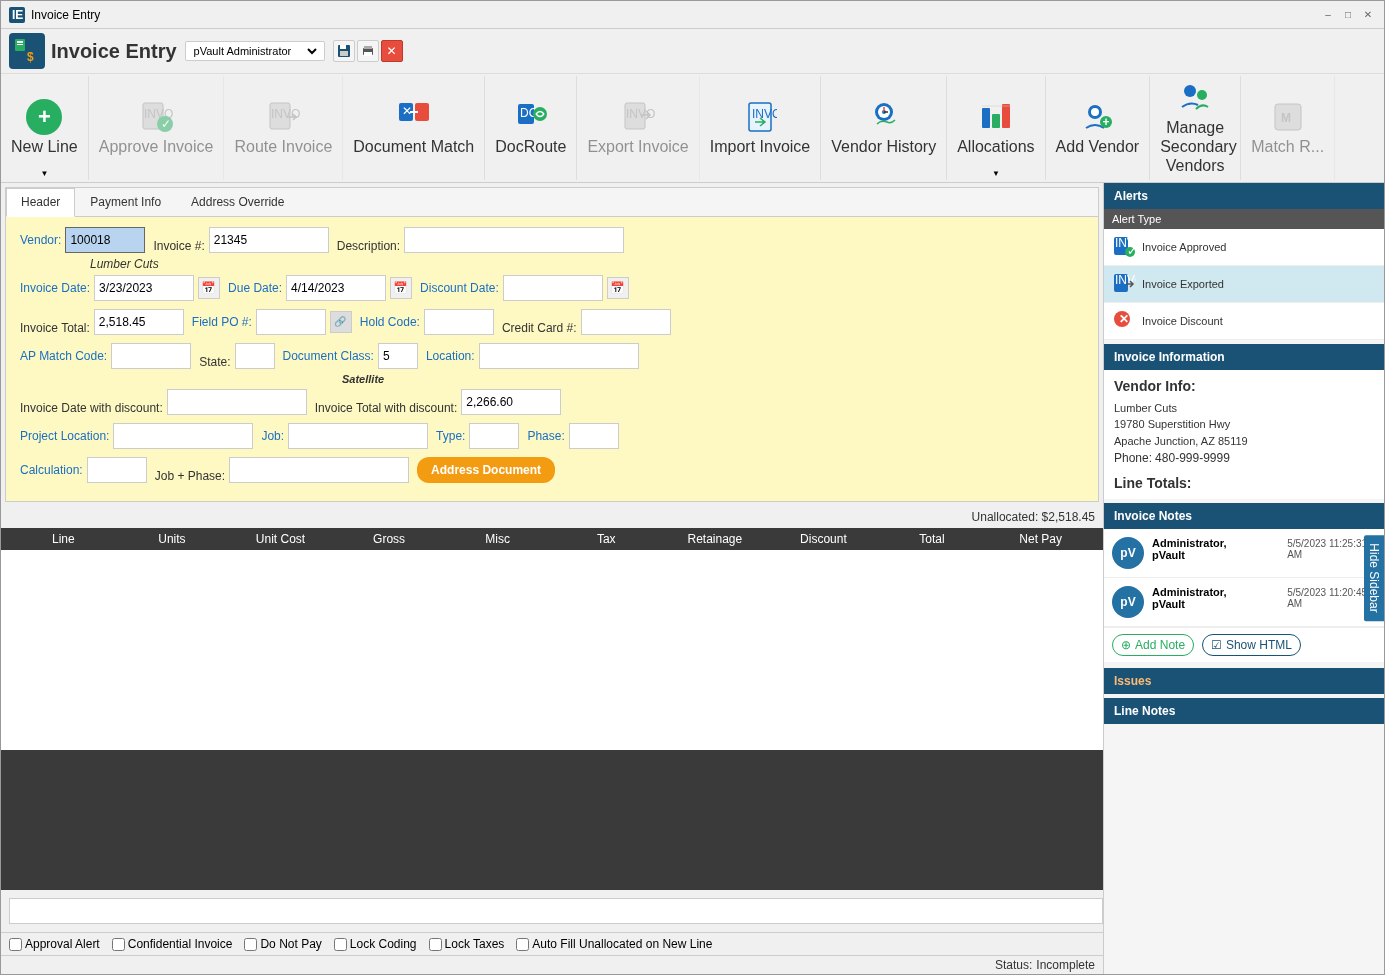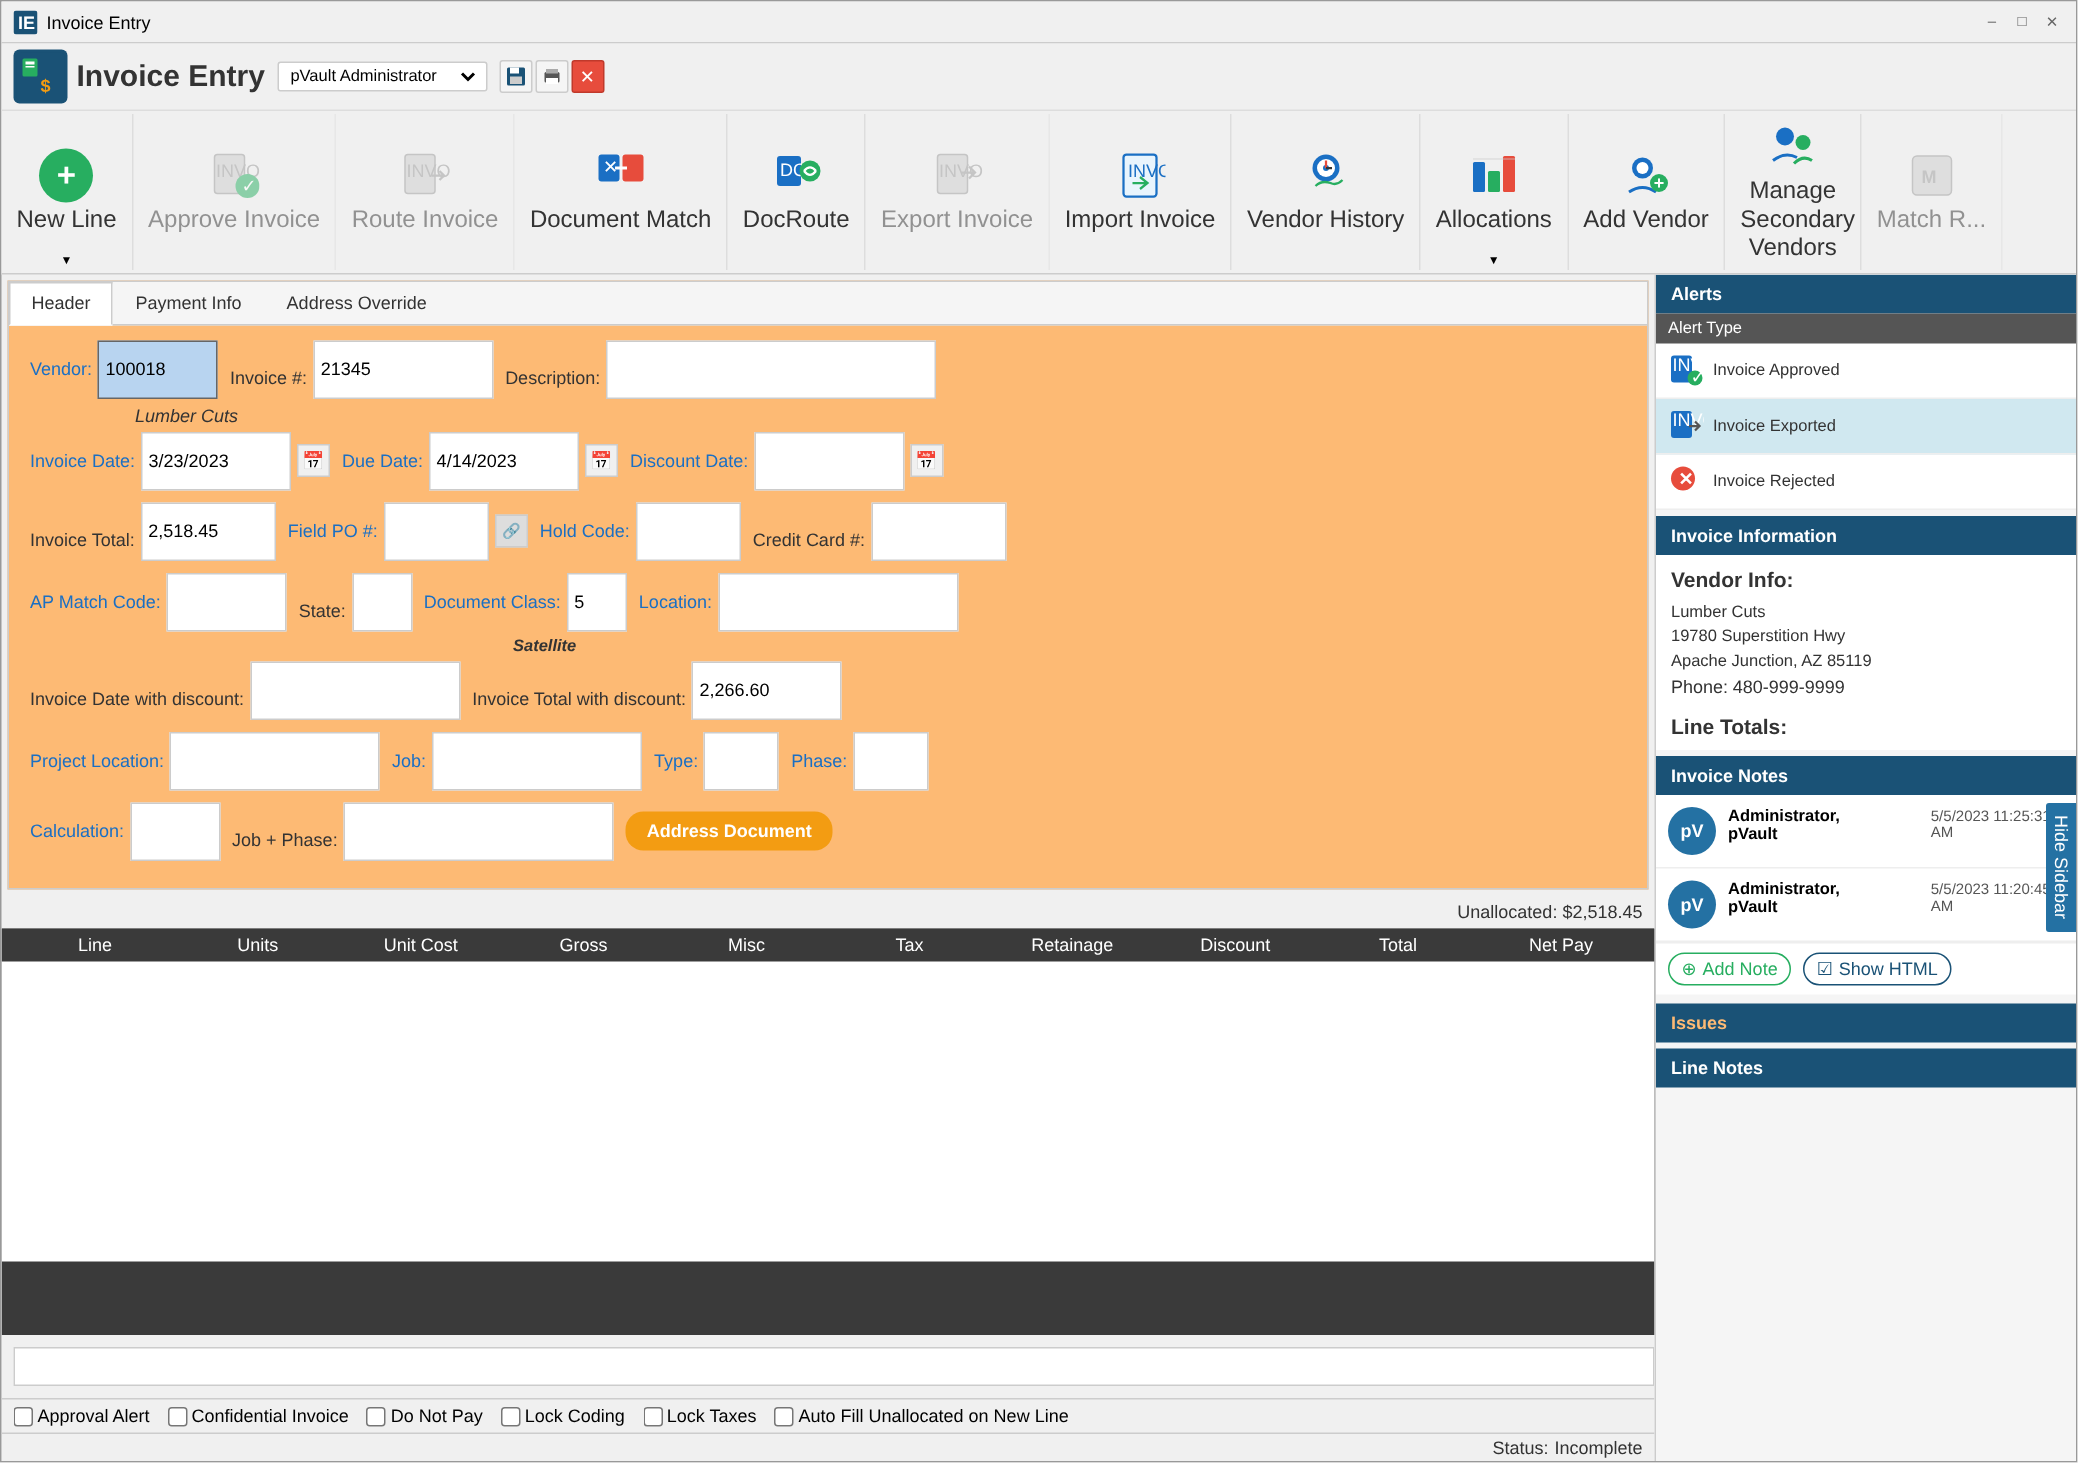--- a/index.html
+++ b/index.html
@@ -33,30 +33,30 @@
     .tb-dropdown { position: absolute; bottom: 2px; font-size: 8px; }
 
     
     .btn-new-line .toolbar-btn-icon { background: #27ae60; border-radius: 50%; width: 38px; height: 38px; color: white; font-size: 20px; font-weight: bold; }
 
     
     .main-content { display: flex; flex: 1; overflow: hidden; }
     .left-panel { flex: 1; display: flex; flex-direction: column; overflow: hidden; border-right: 1px solid #ccc; }
 
     
-    .form-area { background: #fdba74; border: 1px solid #ccc; margin: 4px; padding: 0; flex-shrink: 0; }
+    .form-area { background: #fef9c3; border: 1px solid #ccc; margin: 4px; padding: 0; flex-shrink: 0; }
     .tab-bar { display: flex; border-bottom: 1px solid #ccc; background: #f5f5f5; }
     .tab { padding: 6px 14px; cursor: pointer; border: 1px solid transparent; font-size: 12px; color: #333; }
     .tab.active { background: white; border: 1px solid #ccc; border-bottom: 1px solid white; margin-bottom: -1px; font-weight: normal; }
     .form-content { padding: 10px 14px; }
 
     .form-row { display: flex; align-items: center; margin-bottom: 8px; gap: 8px; flex-wrap: wrap; }
     .form-label { color: #1a6fc4; font-size: 12px; white-space: nowrap; }
     .form-label.black { color: #333; margin-top: 12px; }
-    .form-input { border: 1px solid #ccc; height: 39px; padding: 0 4px; font-size: 12px; background: white; }
+    .form-input { border: 1px solid #ccc; height: 26px; padding: 0 4px; font-size: 12px; background: white; }
     .form-input.highlighted { background: #b8d4f0; border: 1px solid #666; }
     .calendar-btn { width: 22px; height: 22px; border: 1px solid #ccc; background: #f0f0f0; cursor: pointer; display: flex; align-items: center; justify-content: center; font-size: 12px; }
     .vendor-name { font-style: italic; color: #333; font-size: 12px; margin-left: 2px; }
     .field-group { display: flex; align-items: center; gap: 4px; }
     .doc-class-note { font-style: italic; color: #333; font-size: 11px; margin-left: 4px; }
 
     .address-btn { background: #f39c12; color: white; border: none; padding: 6px 14px; border-radius: 12px; cursor: pointer; font-size: 12px; font-weight: bold; }
 
     
     .unallocated-row { display: flex; justify-content: flex-end; padding: 4px 8px; font-size: 12px; color: #333; }
@@ -546,21 +546,21 @@
             <span class="alert-text">Invoice Exported</span>
           </div>
 
           <div class="alert-row">
             <div class="alert-icon">
               <svg width="24" height="24" viewBox="0 0 24 24">
                 <circle cx="10" cy="10" r="8" fill="#e74c3c"></circle>
                 <text x="7" y="14" fill="white" font-size="10" font-weight="bold">✕</text>
               </svg>
             </div>
-            <span class="alert-text">Invoice Rejected</span>
+            <span class="alert-text">Invoice Discount</span>
           </div>
         </div>
 
         <div class="sidebar-section">
           <div class="sidebar-section-header">Invoice Information</div>
           <div class="inv-info-content">
             <div class="vendor-info-title">Vendor Info:</div>
             <div class="vendor-info-text">Lumber Cuts</div>
             <div class="vendor-info-text">19780 Superstition Hwy</div>
             <div class="vendor-info-text">Apache Junction, AZ 85119</div>

